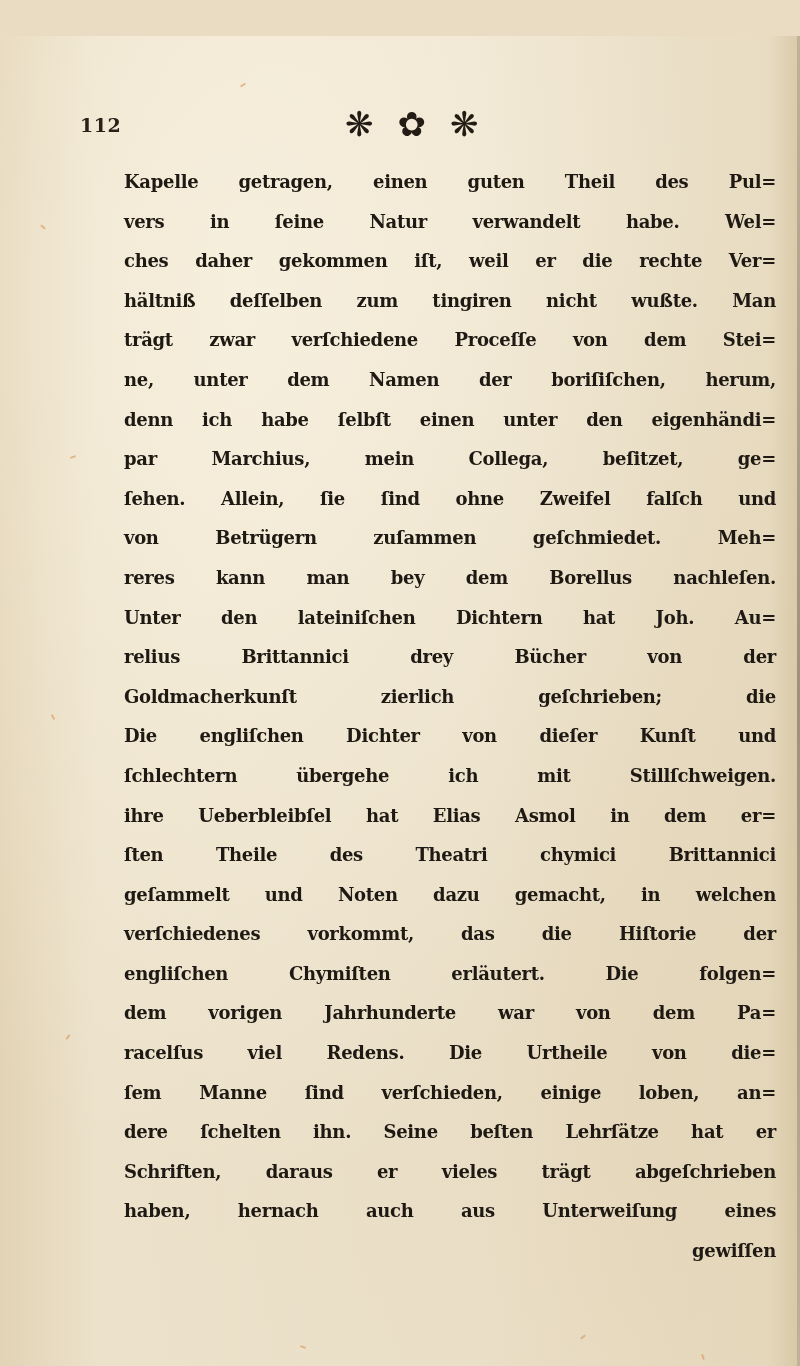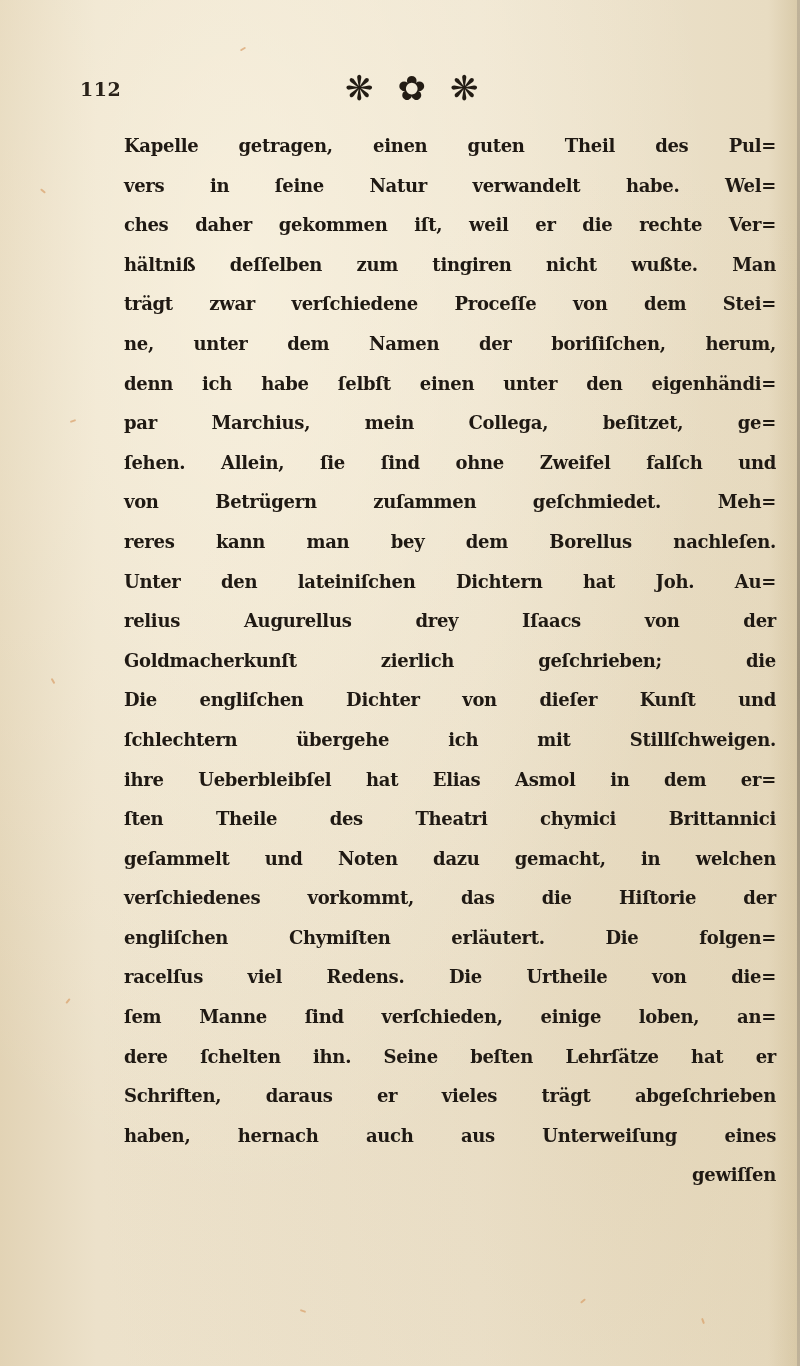--- a/index.html
+++ b/index.html
@@ -14,20 +14,21 @@
       position: relative;
       font-family: "DejaVu Serif", "Liberation Serif", serif;
     }
     .page {
       position: absolute;
       inset: 0;
       background:
         radial-gradient(ellipse at 30% 20%, rgba(255,250,235,0.55), rgba(255,250,235,0) 60%),
         radial-gradient(ellipse at 80% 80%, rgba(210,190,150,0.25), rgba(210,190,150,0) 60%),
         linear-gradient(90deg, #e2d3b5 0%, #ece1ca 12%, #eee4cf 60%, #e8dcc2 96%, #d8c9a8 100%);
+      margin-top: 36px;
     }
     .fleck {
       position: absolute;
       width: 6px;
       height: 2px;
       background: #d9a06a;
       border-radius: 1px;
       opacity: 0.7;
     }
     .right-edge {
@@ -122,29 +123,30 @@
     <span class="line">ches daher gekommen iſt, weil er die rechte Ver=</span>
     <span class="line">hältniß deſſelben zum tingiren nicht wußte. Man</span>
     <span class="line">trägt zwar verſchiedene Proceſſe von dem Stei=</span>
     <span class="line">ne, unter dem Namen der boriſiſchen, herum,</span>
     <span class="line">denn ich habe ſelbſt einen unter den eigenhändi=</span>
     <span class="line">par Marchius, mein Collega, beſitzet, ge=</span>
     <span class="line">ſehen. Allein, ſie ſind ohne Zweifel falſch und</span>
     <span class="line">von Betrügern zuſammen geſchmiedet. Meh=</span>
     <span class="line">reres kann man bey dem Borellus nachleſen.</span>
     <span class="line">Unter den lateiniſchen Dichtern hat Joh. Au=</span>
-    <span class="line">relius Augurellus drey Iſaacs von der</span>
+    <span class="line">relius Brittannici drey Bücher von der</span>
     <span class="line">Goldmacherkunſt zierlich geſchrieben; die</span>
     <span class="line">Die engliſchen Dichter von dieſer Kunſt und</span>
     <span class="line">ſchlechtern übergehe ich mit Stillſchweigen.</span>
     <span class="line">ihre Ueberbleibſel hat Elias Asmol in dem er=</span>
     <span class="line">ſten Theile des Theatri chymici Brittannici</span>
     <span class="line">geſammelt und Noten dazu gemacht, in welchen</span>
     <span class="line">verſchiedenes vorkommt, das die Hiſtorie der</span>
     <span class="line">engliſchen Chymiſten erläutert. Die folgen=</span>
+    <span class="line">dem vorigen Jahrhunderte war von dem Pa=</span>
     <span class="line">racelſus viel Redens. Die Urtheile von die=</span>
     <span class="line">ſem Manne ſind verſchieden, einige loben, an=</span>
     <span class="line">dere ſchelten ihn. Seine beſten Lehrſätze hat er</span>
     <span class="line">Schriften, daraus er vieles trägt abgeſchrieben</span>
     <span class="line">haben, hernach auch aus Unterweiſung eines</span>
     <span class="line last">gewiſſen</span>
   </div>
 </div>
 
 </body></html>

